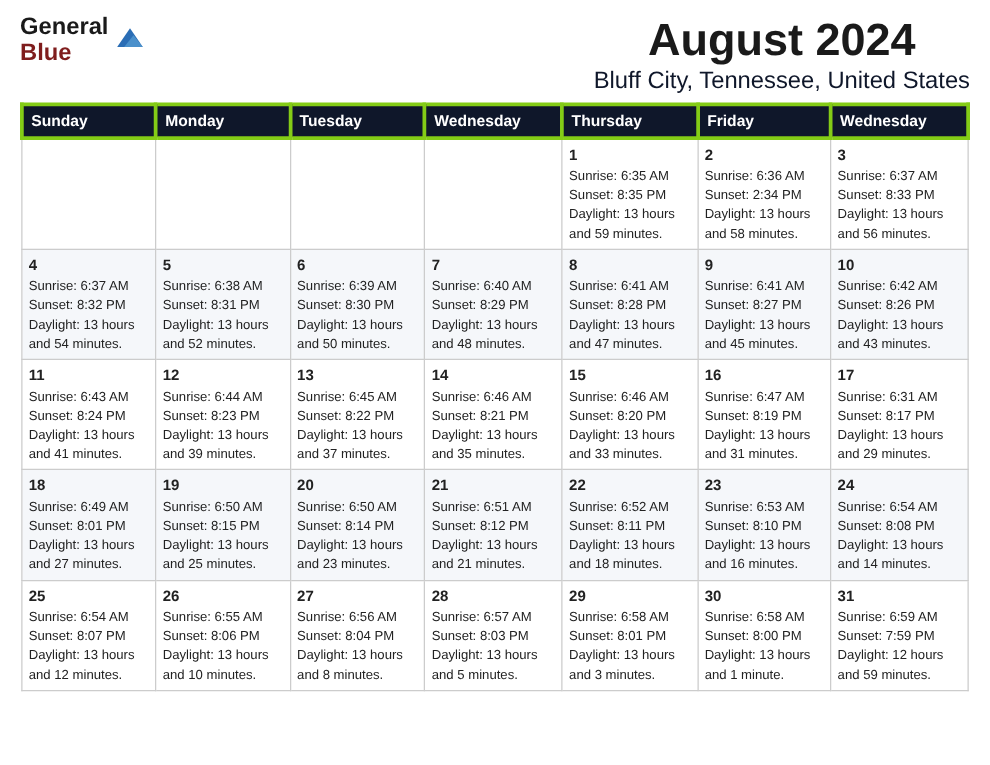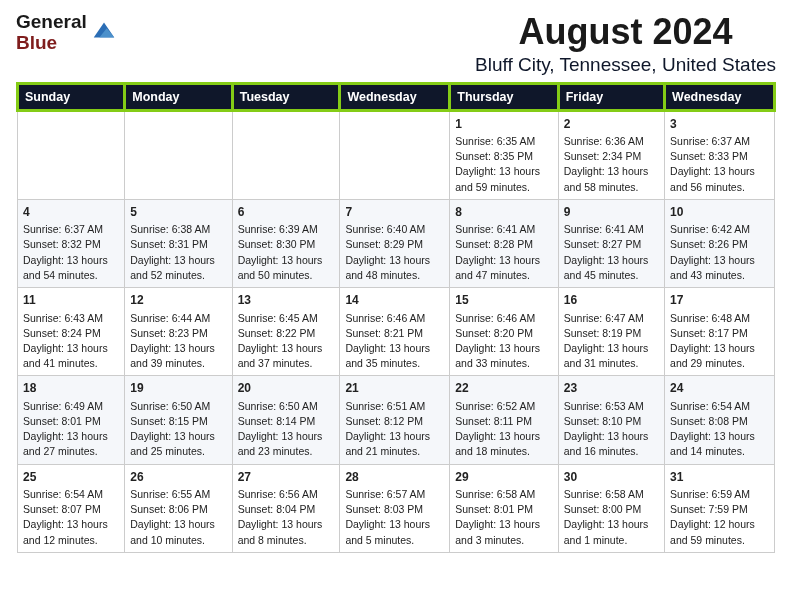--- a/index.html
+++ b/index.html
@@ -145,21 +145,21 @@
           <td><span class="day-number">9</span><span>Sunrise: 6:41 AM</span><br><span>Sunset: 8:27 PM</span><br><span>Daylight: 13 hours and 45 minutes.</span></td>
           <td><span class="day-number">10</span><span>Sunrise: 6:42 AM</span><br><span>Sunset: 8:26 PM</span><br><span>Daylight: 13 hours and 43 minutes.</span></td>
         </tr>
         <tr>
           <td><span class="day-number">11</span><span>Sunrise: 6:43 AM</span><br><span>Sunset: 8:24 PM</span><br><span>Daylight: 13 hours and 41 minutes.</span></td>
           <td><span class="day-number">12</span><span>Sunrise: 6:44 AM</span><br><span>Sunset: 8:23 PM</span><br><span>Daylight: 13 hours and 39 minutes.</span></td>
           <td><span class="day-number">13</span><span>Sunrise: 6:45 AM</span><br><span>Sunset: 8:22 PM</span><br><span>Daylight: 13 hours and 37 minutes.</span></td>
           <td><span class="day-number">14</span><span>Sunrise: 6:46 AM</span><br><span>Sunset: 8:21 PM</span><br><span>Daylight: 13 hours and 35 minutes.</span></td>
           <td><span class="day-number">15</span><span>Sunrise: 6:46 AM</span><br><span>Sunset: 8:20 PM</span><br><span>Daylight: 13 hours and 33 minutes.</span></td>
           <td><span class="day-number">16</span><span>Sunrise: 6:47 AM</span><br><span>Sunset: 8:19 PM</span><br><span>Daylight: 13 hours and 31 minutes.</span></td>
-          <td><span class="day-number">17</span><span>Sunrise: 6:48 AM</span><br><span>Sunset: 8:17 PM</span><br><span>Daylight: 13 hours and 29 minutes.</span></td>
+          <td><span class="day-number">17</span><span>Sunrise: 6:31 AM</span><br><span>Sunset: 8:17 PM</span><br><span>Daylight: 13 hours and 29 minutes.</span></td>
         </tr>
         <tr>
           <td><span class="day-number">18</span><span>Sunrise: 6:49 AM</span><br><span>Sunset: 8:01 PM</span><br><span>Daylight: 13 hours and 27 minutes.</span></td>
           <td><span class="day-number">19</span><span>Sunrise: 6:50 AM</span><br><span>Sunset: 8:15 PM</span><br><span>Daylight: 13 hours and 25 minutes.</span></td>
           <td><span class="day-number">20</span><span>Sunrise: 6:50 AM</span><br><span>Sunset: 8:14 PM</span><br><span>Daylight: 13 hours and 23 minutes.</span></td>
           <td><span class="day-number">21</span><span>Sunrise: 6:51 AM</span><br><span>Sunset: 8:12 PM</span><br><span>Daylight: 13 hours and 21 minutes.</span></td>
           <td><span class="day-number">22</span><span>Sunrise: 6:52 AM</span><br><span>Sunset: 8:11 PM</span><br><span>Daylight: 13 hours and 18 minutes.</span></td>
           <td><span class="day-number">23</span><span>Sunrise: 6:53 AM</span><br><span>Sunset: 8:10 PM</span><br><span>Daylight: 13 hours and 16 minutes.</span></td>
           <td><span class="day-number">24</span><span>Sunrise: 6:54 AM</span><br><span>Sunset: 8:08 PM</span><br><span>Daylight: 13 hours and 14 minutes.</span></td>
         </tr>

